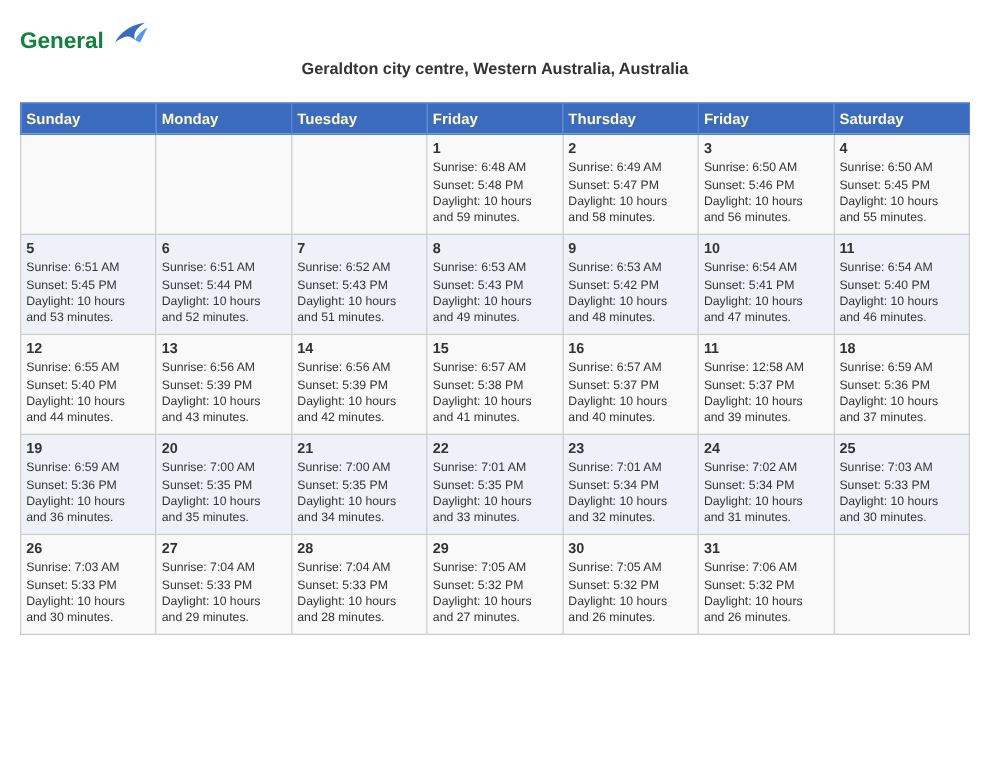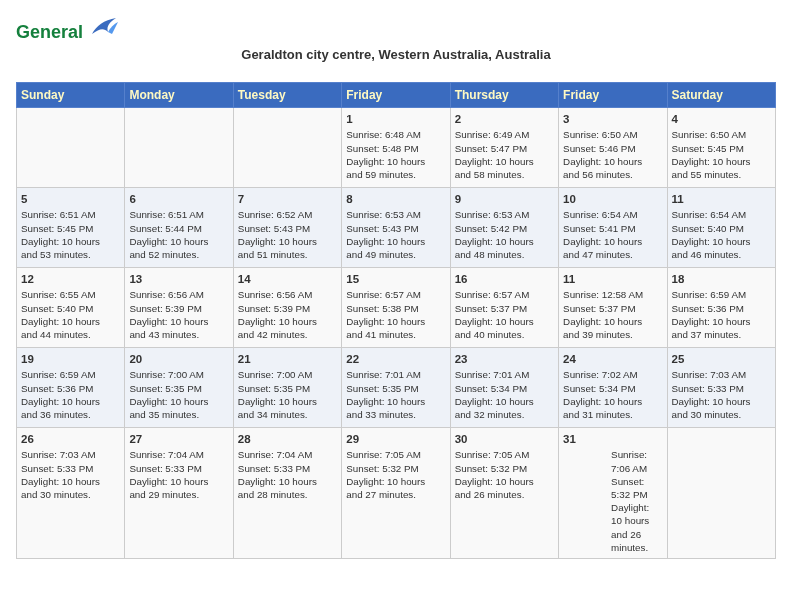--- a/index.html
+++ b/index.html
@@ -337,21 +337,21 @@
         </td>
         <td>
           <span class="day-num">30</span>
           <div class="day-info" style="white-space: pre-line;">Sunrise: 7:05 AM
 Sunset: 5:32 PM
 Daylight: 10 hours
 and 26 minutes.</div>
         </td>
         <td>
           <span class="day-num">31</span>
-          <div class="day-info" style="white-space: pre-line; margin-left: 48px;">Sunrise: 7:06 AM
+          <div class="day-info" style="white-space: pre-line;">Sunrise: 7:06 AM
 Sunset: 5:32 PM
 Daylight: 10 hours
 and 26 minutes.</div>
         </td>
         <td></td>
       </tr>
     </tbody>
 </table>
 
 </body></html>

